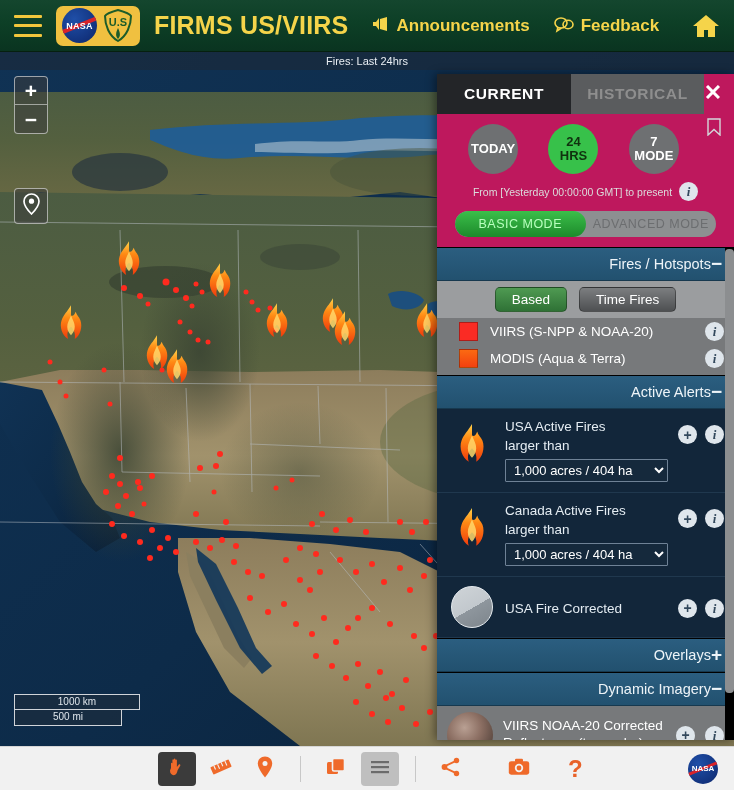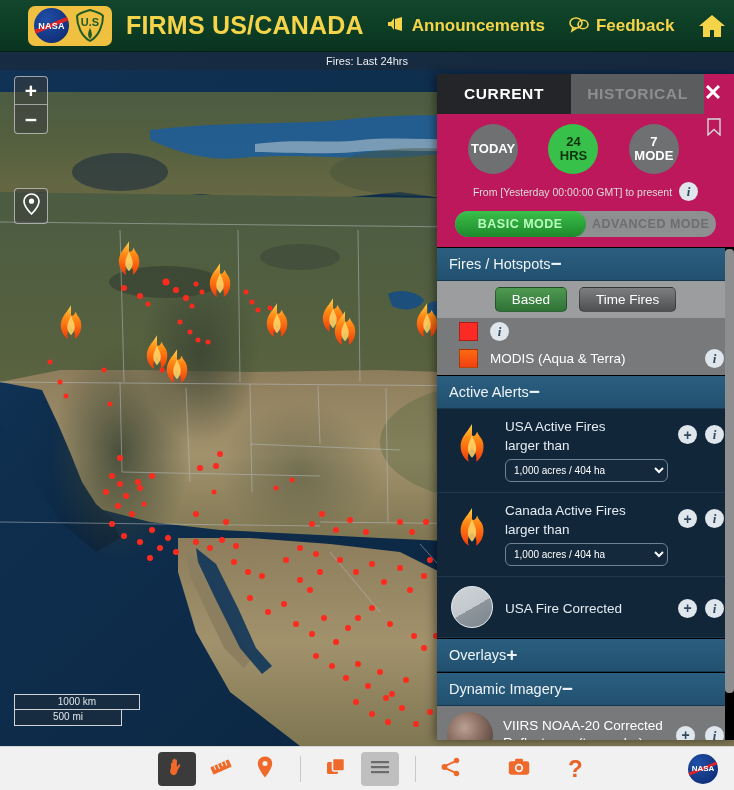--- a/index.html
+++ b/index.html
@@ -128,31 +128,31 @@
     color:#dcdcdc; font-size:10.5px; padding: 2px 0 10px 0;
   }
 
   .mode-row { padding: 0 18px 10px 18px; }
   .mode-toggle {
     display:flex; height:26px; border-radius:13px; overflow:hidden;
     background:#8d8f91; width:100%;
   }
   .mode {
     flex:1; display:flex; align-items:center; justify-content:center;
-    font-size:12.5px; font-weight:bold; letter-spacing:0.5px; cursor:pointer;
+    font-size:12.5px; font-weight:normal; letter-spacing:0.5px; cursor:pointer;
   }
   .mode.active { background: linear-gradient(180deg,#3bbf4a,#1d8a2b); color:#b8ffbe; border-radius:13px; }
   .mode.inactive { color:#6c6e70; }
 
   .panel-scroll { flex:1; overflow:hidden; position:relative; background:#0f1f2e; }
 
   .sect-head {
     background: linear-gradient(180deg,#2b5e80,#22516f);
     color:#eef4f8; font-size:14.5px; padding:8px 12px; display:flex;
-    align-items:center; justify-content:flex-start; cursor:pointer;
+    align-items:center; justify-content:flex-end; cursor:pointer;
     border-top:1px solid #000; border-bottom:1px solid #17394f;
   }
   .sect-head .toggle { font-size:19px; font-weight:bold; line-height:0.6; }
 
   .subbar { background:#9b9d9f; padding:6px 0; display:flex; justify-content:center; gap:12px; }
   .pill {
     padding:4px 16px; border-radius:5px; font-size:13.5px; color:#fff; cursor:pointer;
     border:1px solid rgba(0,0,0,0.35);
   }
   .pill.green { background: linear-gradient(180deg,#4f9a52,#2f7236); }
@@ -167,22 +167,22 @@
 
   .alert-row {
     background:#12263a; border-bottom:1px solid #20384e;
     display:flex; align-items:flex-start; gap:10px; padding:10px 10px 10px 12px;
   }
   .alert-icon { width:46px; flex:none; display:flex; align-items:center; justify-content:center; padding-top:4px; }
   .alert-body { flex:1; color:#e4ecf2; font-size:13.5px; }
   .alert-body .t1 { margin-bottom:4px; }
   .alert-body .t2 { margin-bottom:6px; }
   .alert-select {
-    width:163px; height:23px; background:#15293c; color:#fff; font-size:10px;
-    border:1px solid #6f8296; border-radius:6px; padding:0 4px;
+    width:163px; height:23px; background:#15293c; color:#fff; font-size:13px;
+    border:1px solid #6f8296; border-radius:1px; padding:0 4px;
     font-family:"Liberation Sans", sans-serif;
   }
   .alert-actions { display:flex; align-items:center; gap:8px; padding-top:6px; }
   .circ-btn {
     width:19px; height:19px; border-radius:50%; background:#dfe6ec; color:#32485c;
     display:flex; align-items:center; justify-content:center; font-size:14px;
     font-weight:bold; cursor:pointer; line-height:1; flex:none;
   }
   .circ-btn.info { font-family:"Liberation Serif", serif; font-style:italic; font-size:13px; }
 
@@ -256,21 +256,21 @@
       </div>
       <div class="usfs-shield">
         <svg width="30" height="33" viewBox="0 0 30 33">
           <path d="M15 1 C22 3 27 5 28 7 C28 16 24 27 15 32 C6 27 2 16 2 7 C3 5 8 3 15 1 Z" fill="none" stroke="#1d5c2a" stroke-width="2"></path>
           <text x="15" y="17" font-size="11" font-weight="bold" fill="#1d5c2a" text-anchor="middle" font-family="Liberation Sans, sans-serif">U.S</text>
           <path d="M15 19 C13 23 12 27 15 30 C18 27 17 23 15 19 Z" fill="#1d5c2a"></path>
         </svg>
       </div>
     </div>
 
-    <div class="app-title">FIRMS US/CANADA</div>
+    <div class="app-title">FIRMS US/VIIRS</div>
 
     <div class="hdr-link">
       <span>
         <svg width="19" height="16" viewBox="0 0 19 16">
           <path d="M2 6 L2 10 L5 10 L8 14 L8 2 L5 6 Z" fill="#f5d44a"></path>
           <path d="M9 3 L16 1 L16 15 L9 13 Z" fill="#f5d44a"></path>
         </svg>
       </span>
       <span>Announcements</span>
     </div>
@@ -722,20 +722,21 @@
       <div class="sect-head">
         <span>Fires / Hotspots</span>
         <span class="toggle">−</span>
       </div>
       <div class="subbar">
         <div class="pill green">Based</div>
         <div class="pill grey">Time Fires</div>
       </div>
       <div class="layer-row-grey">
         <span class="swatch" style="background:#fa2b24"></span>
+        <span class="lbl">VIIRS (S-NPP &amp; NOAA-20)</span>
         <span class="circ-btn info">i</span>
       </div>
       <div class="layer-row-grey" style="padding-bottom:7px">
         <span class="swatch" style="background:linear-gradient(180deg,#fb6a12,#f2400f)"></span>
         <span class="lbl">MODIS (Aqua &amp; Terra)</span>
         <span class="circ-btn info">i</span>
       </div>
 
       <div class="sect-head">
         <span>Active Alerts</span>

